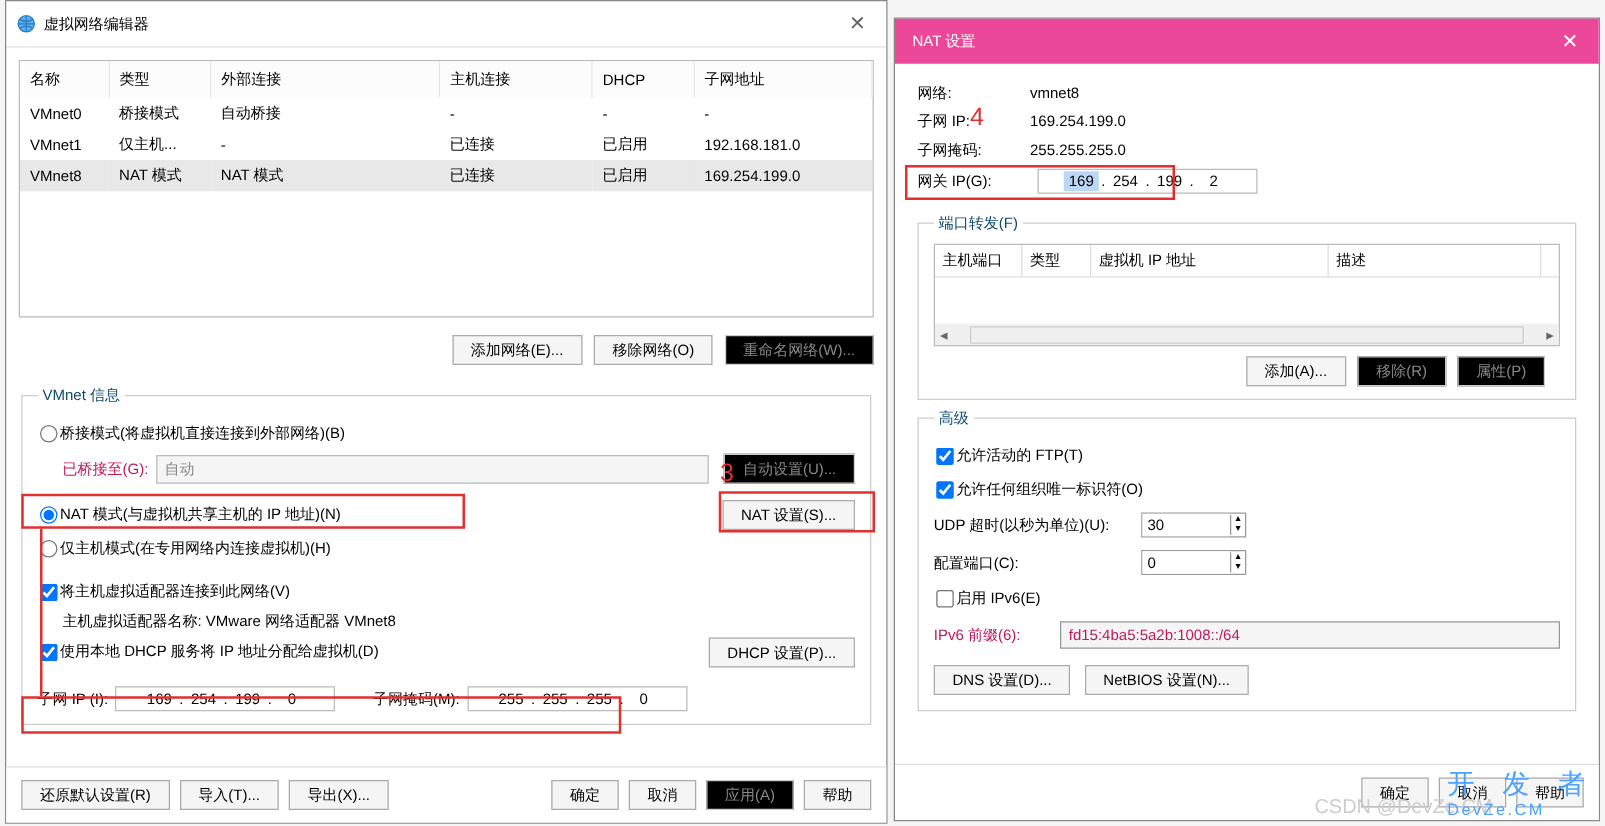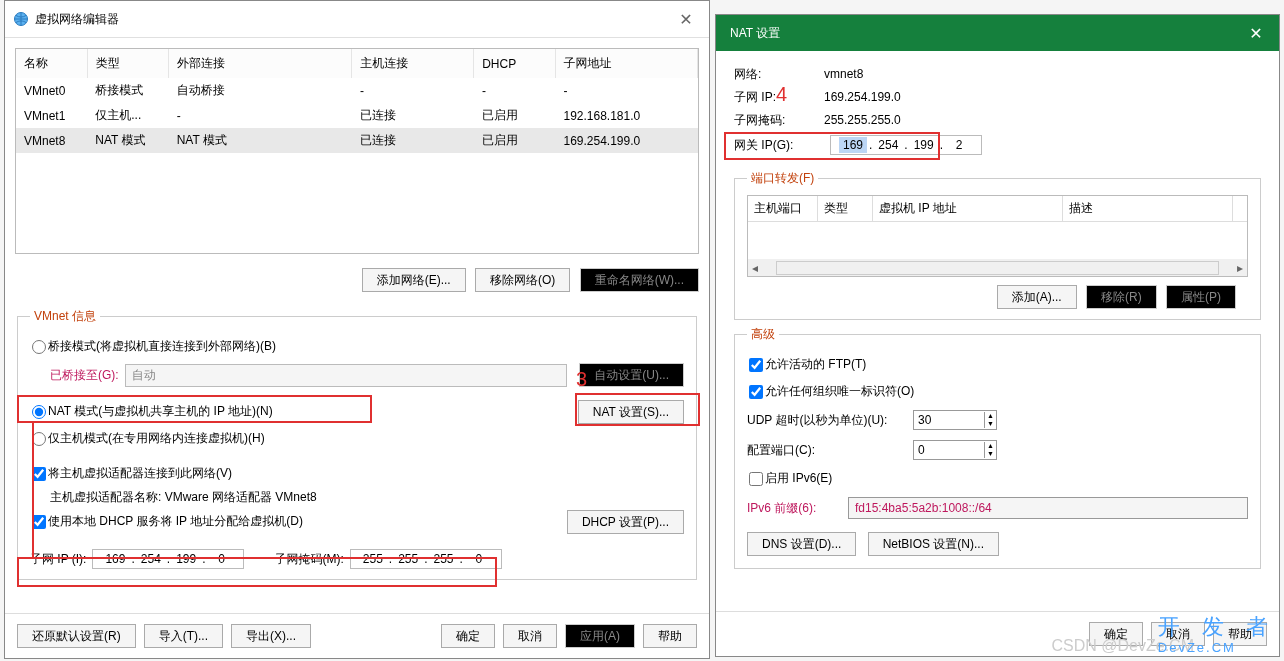--- a/index.html
+++ b/index.html
@@ -1,45 +1,45 @@
 <!DOCTYPE html>
 <html><head>
 <meta charset="utf-8">
 <style>
   * { box-sizing: border-box; font-family: "Microsoft YaHei", "Segoe UI", Tahoma, sans-serif; font-size: 12px; }
   body { margin: 0; background: #f5f5f5; width: 1284px; height: 661px; position: relative; overflow: hidden; }
 
   .dialog { position: absolute; background: #fff; border: 1px solid #888; }
   .titlebar { display: flex; align-items: center; height: 30px; padding: 18px 8px; border-bottom: 1px solid #e0e0e0; }
-  .titlebar.dark { background: #15803d; color: #fff; border: none; }
+  .titlebar.dark { background: #ec4899; color: #fff; border: none; }
   .titlebar .icon { width: 16px; height: 16px; margin-right: 6px; }
   .titlebar .title { flex: 1; }
   .titlebar .close { width: 30px; text-align: center; cursor: pointer; font-size: 16px; color: #666; }
   .titlebar.dark .close { color: #fff; }
 
   .net-table { border: 1px solid #bbb; margin: 10px; }
   .net-table table { width: 100%; border-collapse: collapse; }
   .net-table th { text-align: left; padding: 6px 8px; font-weight: normal; border-right: 1px solid #e5e5e5; background:#fcfcfc;}
   .net-table td { padding: 4px 8px; }
   .net-table tr.selected { background: #e8e8e8; }
   .net-table .body-wrap { height: 175px; overflow: auto; }
 
   .btn { display:inline-block; padding: 4px 14px; border: 1px solid #aaa; background: #f5f5f5; cursor: pointer; height:24px; line-height:14px;}
   .btn.disabled { color: #888; border-color: #ccc; background: #000000; cursor: default; }
   .row-btns { text-align: right; padding: 4px 10px 10px 10px; }
   .row-btns .btn { margin-left: 6px; }
 
   fieldset { border: 1px solid #ccc; margin: 6px 12px; padding: 8px 12px 10px 12px; }
-  legend { padding: 0 4px; color:#c2410c;}
+  legend { padding: 0 4px; color:#0c4a6e;}
   label.radio, label.check { display: flex; align-items: center; gap: 2px; padding: 5px 2px; }
   input[type=radio], input[type=checkbox]{ margin:0; width:14px; height:14px;}
   .disabled-text { color: #be185d; }
   .inline { display:flex; align-items:center; gap:6px;}
   .combo { border:1px solid #bbb; background:#f5f5f5; padding:2px 6px; flex:1; color:#888;}
-  .ip-box { display:inline-flex; border:1px solid #bbb; padding:1px 8px; align-items:center; gap:2px; background:#fff;}
+  .ip-box { display:inline-flex; border:1px solid #bbb; padding:1px 20px; align-items:center; gap:2px; background:#fff;}
   .ip-seg { width:28px; border:none; text-align:center; outline:none;}
   .sel { background:#bcd6f5; }
   .spin { display:inline-flex; border:1px solid #999; align-items:center;}
   .spin input{border:none; width:70px; padding:2px 4px; outline:none;}
   .spin .arrows{display:flex;flex-direction:column;border-left:1px solid #999;}
   .spin .arrows span{font-size:7px;line-height:8px;padding:0 2px;cursor:pointer;}
   .long-input{border:1px solid #999;padding:3px 6px;flex:1;}
 
   .footer-btns { position:absolute; bottom:0; left:0; right:0; padding:10px 12px; display:flex; gap:8px; border-top:1px solid #ddd; background:#fff;}
   .footer-btns .spacer{flex:1;}

